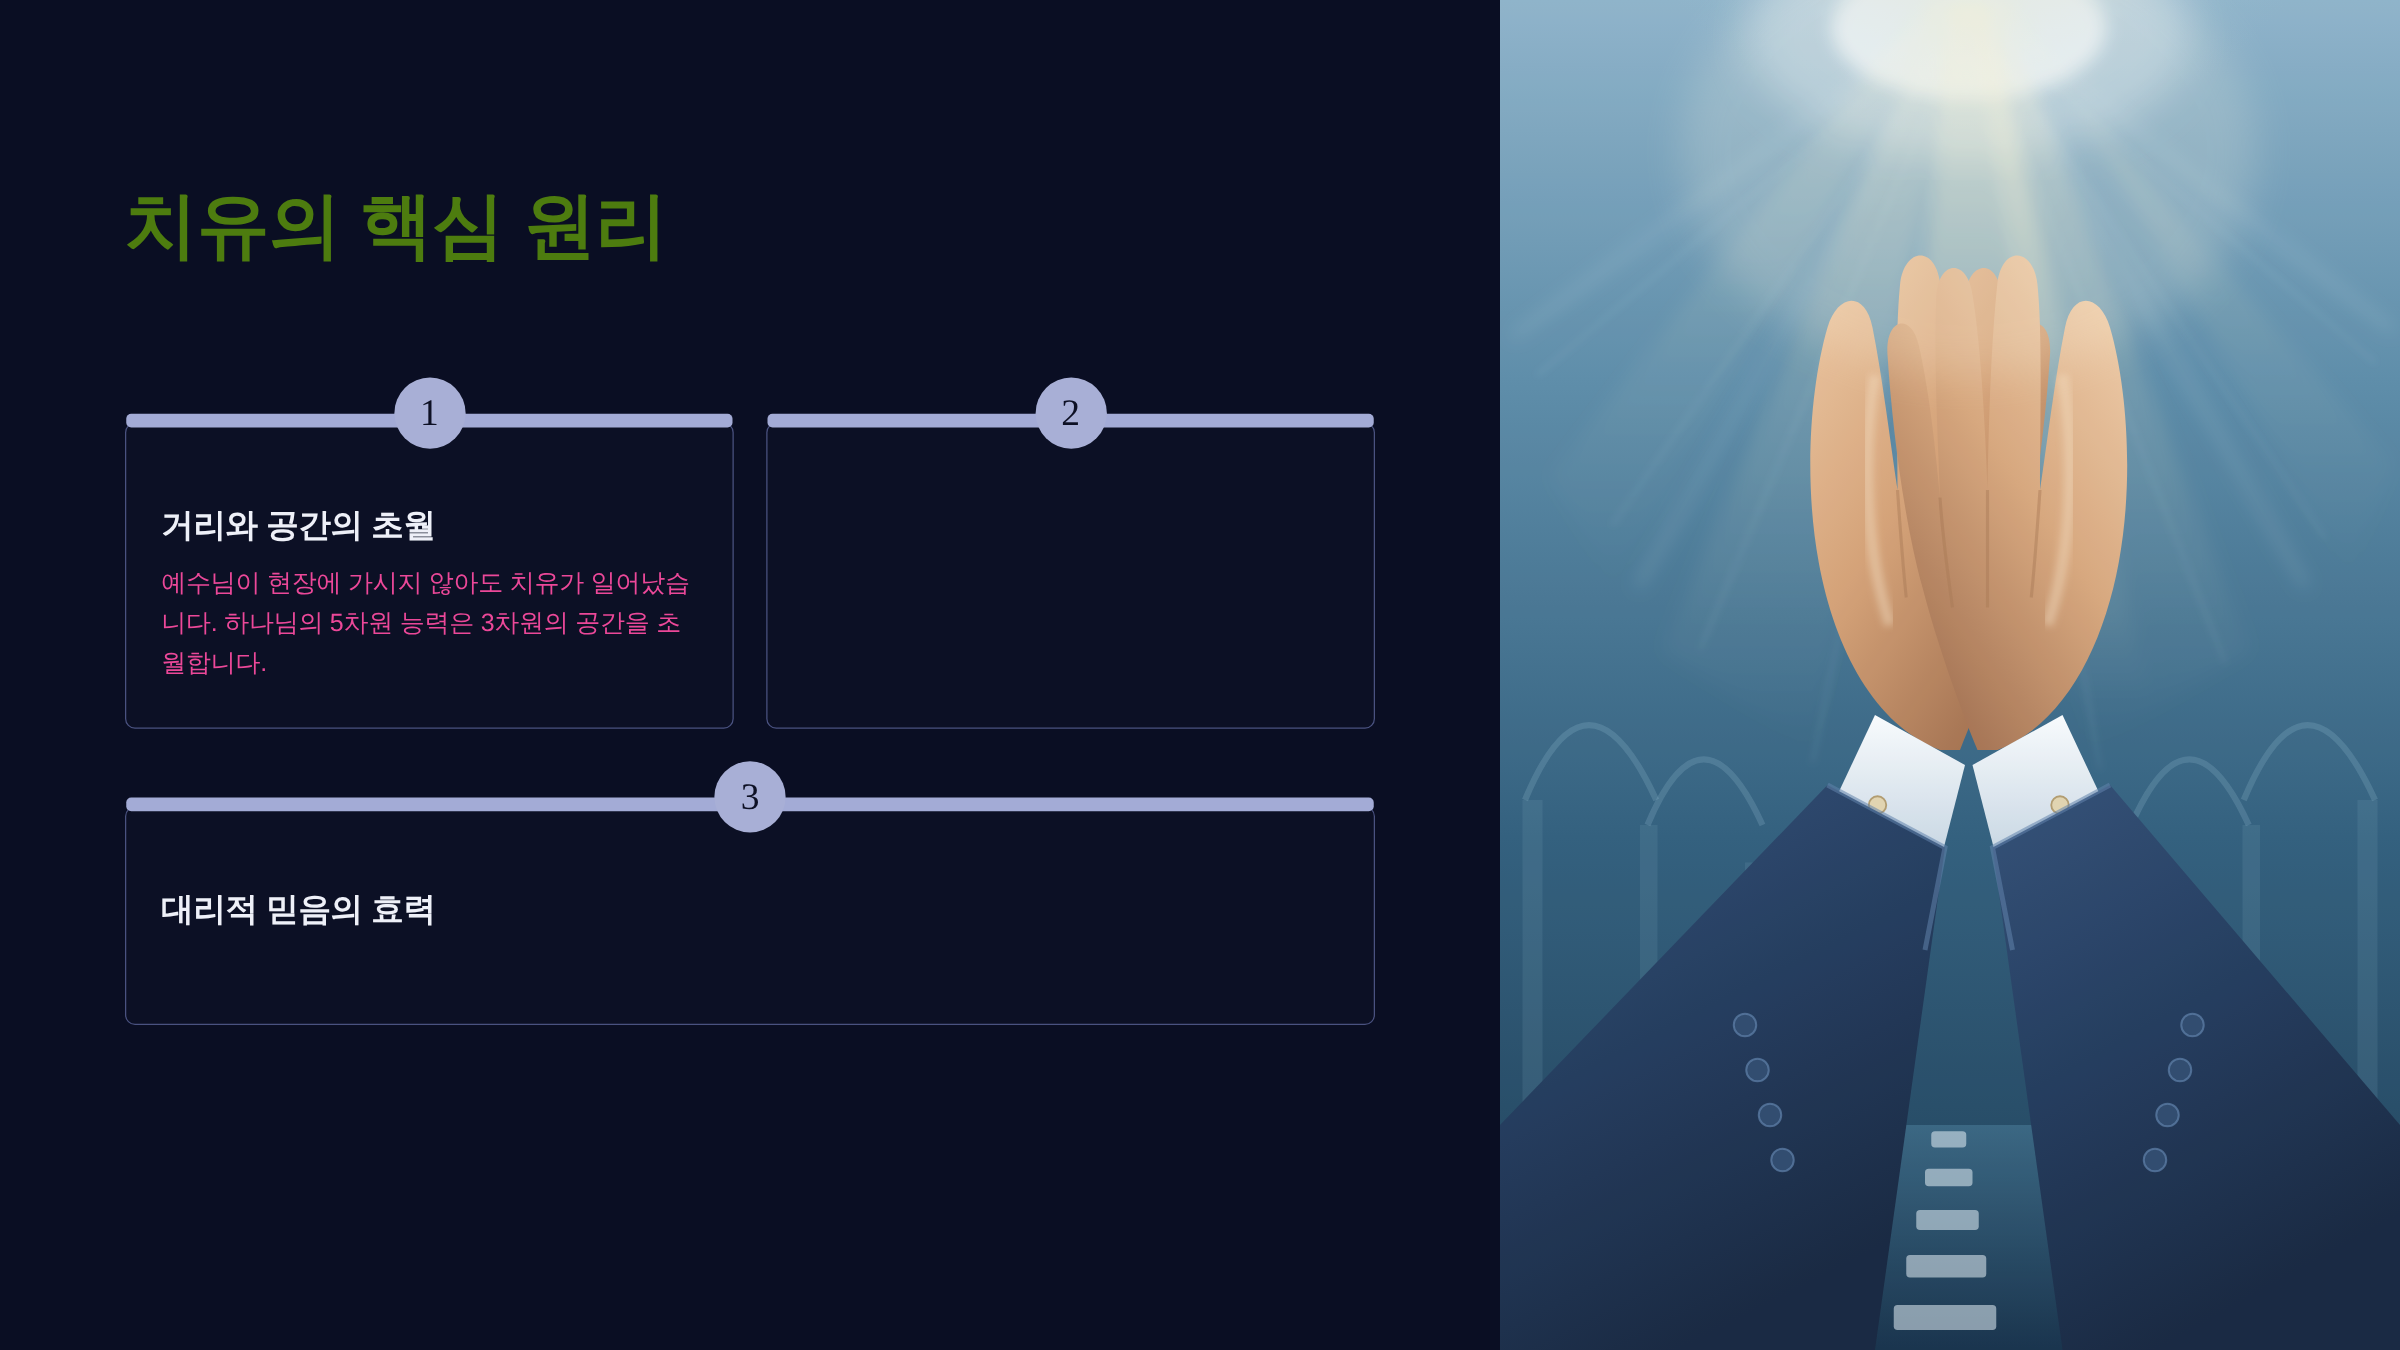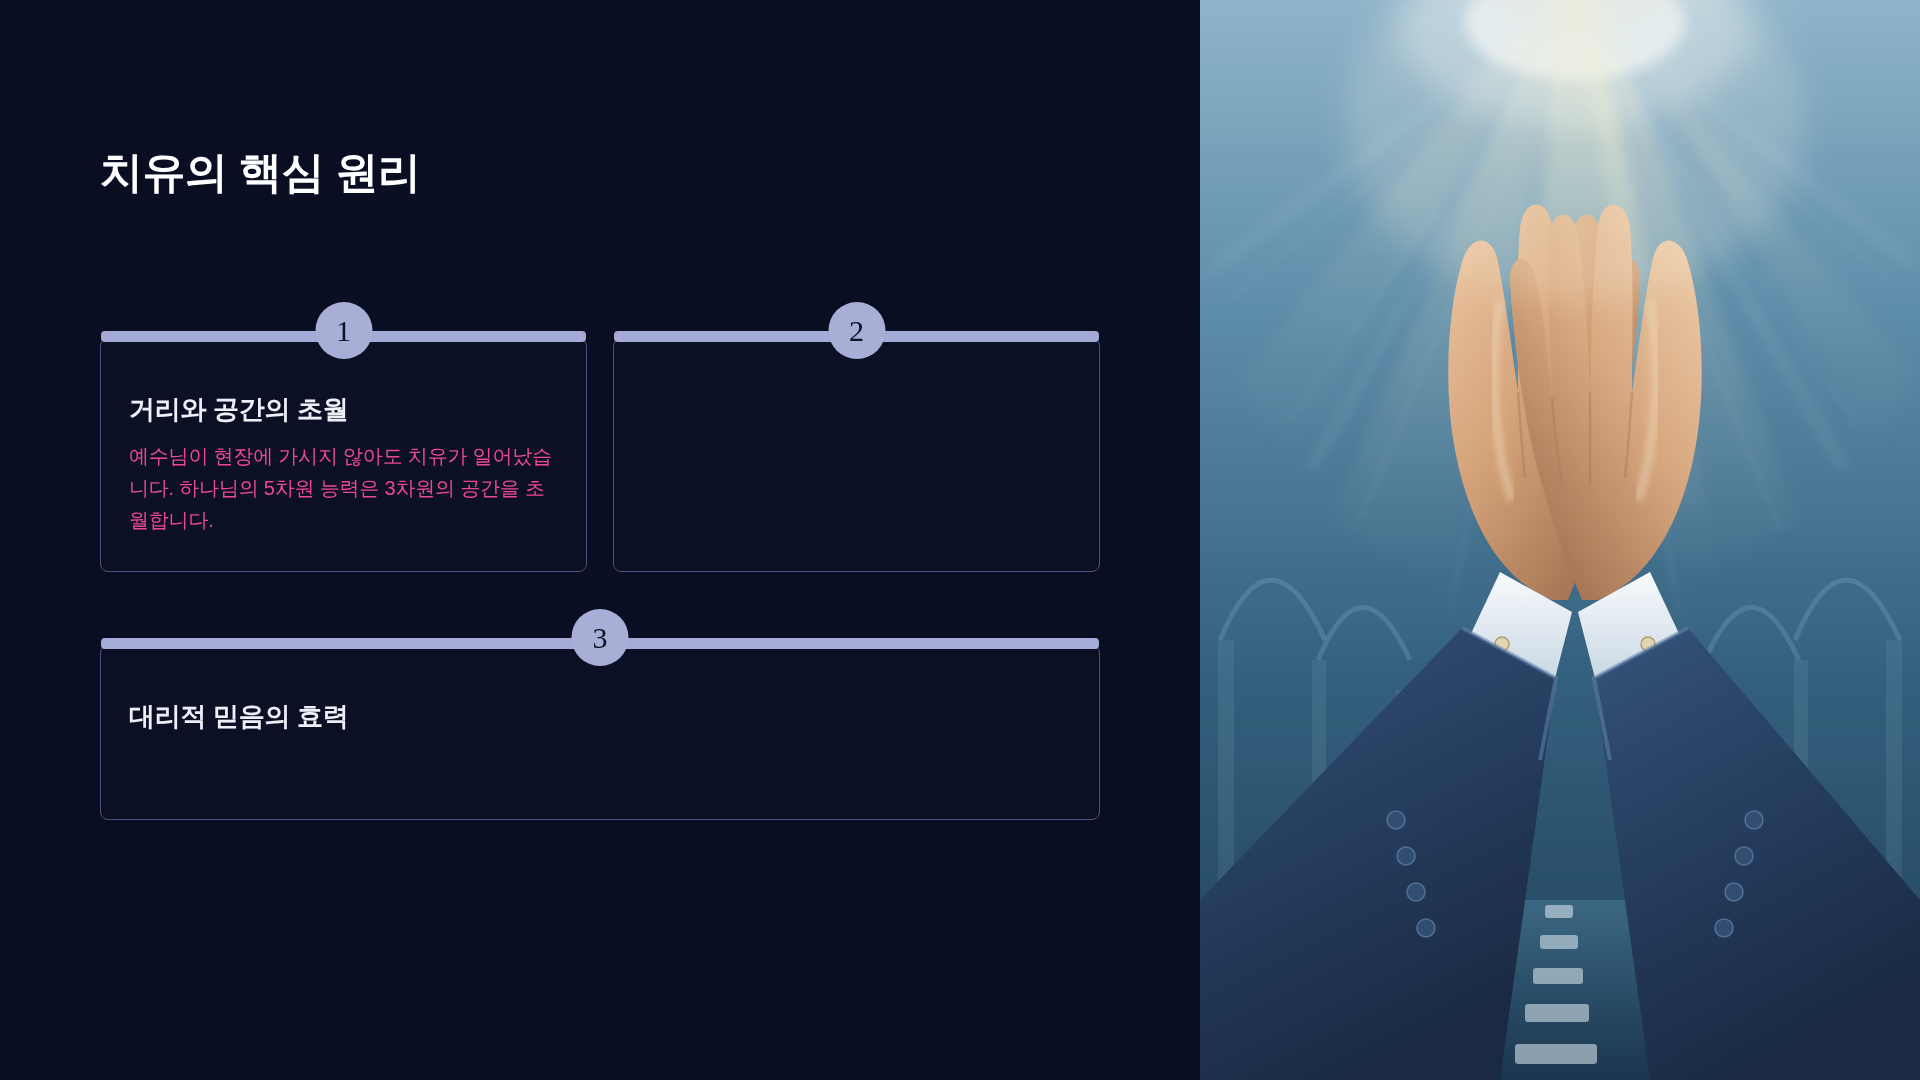--- a/index.html
+++ b/index.html
@@ -23,23 +23,23 @@
     width: 1200px;
     height: 1080px;
     box-sizing: border-box;
     padding: 0;
   }
 
   .page-title {
     position: absolute;
     left: 100px;
     top: 148px;
-    font-size: 43px;
+    font-size: 58px;
     font-weight: 700;
-    color: #ffffff;
+    color: #4d7c0f;
     letter-spacing: -0.5px;
     line-height: 1.15;
     white-space: nowrap;
   }
 
   
   .card-row {
     position: absolute;
     left: 100px;
     top: 338px;
@@ -94,21 +94,21 @@
     font-family: "Liberation Serif", "DejaVu Serif", serif;
     font-size: 30px;
     font-weight: 400;
     line-height: 1;
   }
 
   .card-title {
     font-size: 26px;
     font-weight: 600;
     color: #eef0f8;
-    margin: 2px 0 14px 0;
+    margin: 13px 0 14px 0;
     line-height: 1.25;
     letter-spacing: -0.3px;
   }
   .card-body {
     font-size: 20px;
     font-weight: 400;
     color: #ec4899;
     line-height: 1.62;
     margin: 0;
     letter-spacing: -0.2px;

